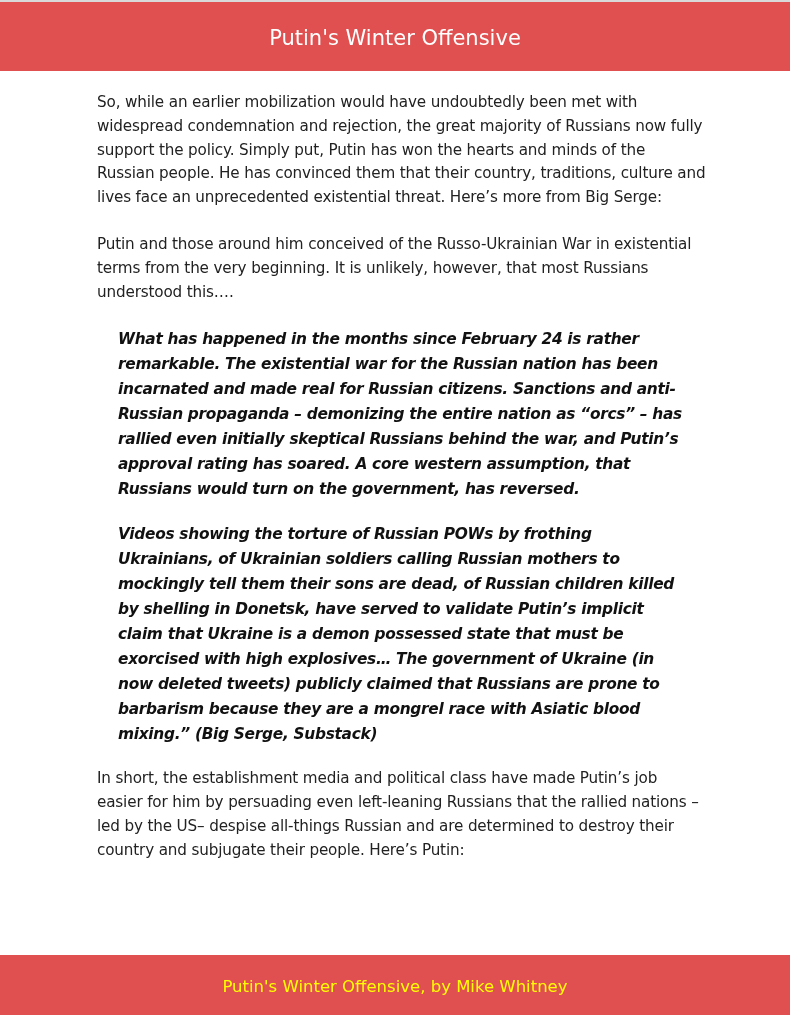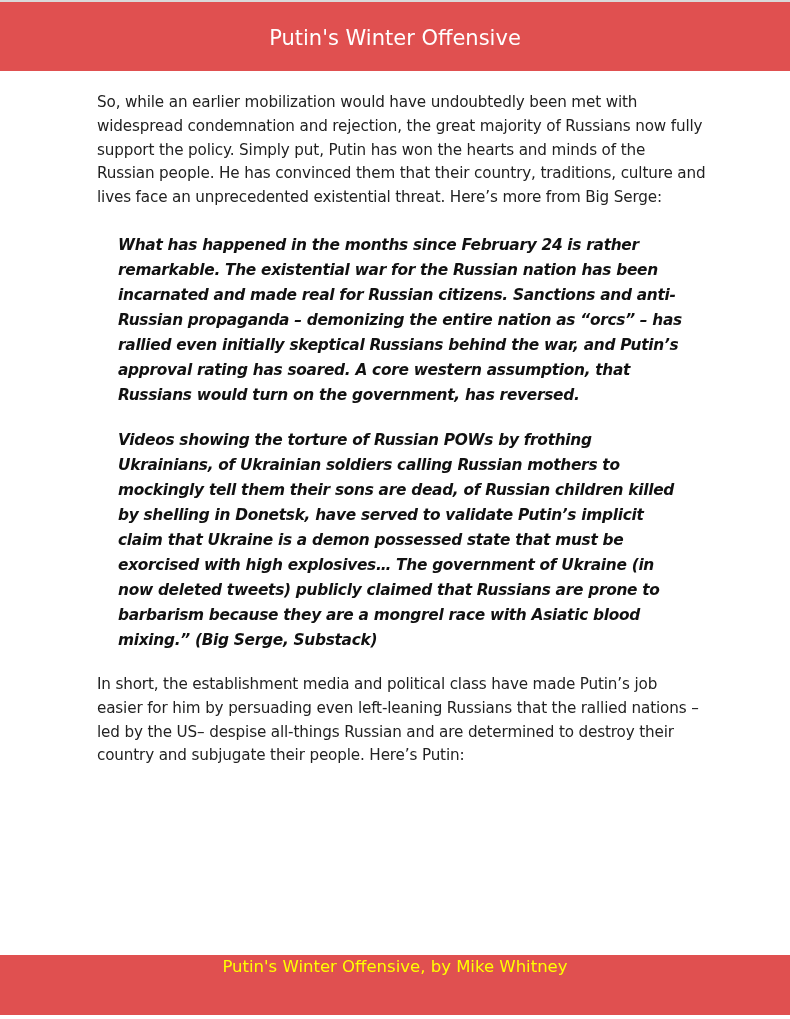--- a/index.html
+++ b/index.html
@@ -68,21 +68,21 @@
     }
     .after-quote {
       margin-top: 16px;
     }
     .footer {
       position: absolute;
       left: 0; top: 955px;
       width: 790px; height: 60px;
       background: #e05050;
       display: flex;
-      align-items: flex-start;
+      align-items: center;
       justify-content: center;
     }
     .footer-title {
       color: #ffff00;
       font-family: "DejaVu Sans", sans-serif;
       font-size: 16.5px;
       font-weight: 500;
       margin-top: 2px;
     }
   </style>
@@ -90,20 +90,21 @@
 <body>
 
 <div class="top-edge"></div>
 
 <header class="header">
   <div class="header-title">Putin's Winter Offensive</div>
 </header>
 
 <main class="content">
   <p class="para">So, while an earlier mobilization would have undoubtedly been met with widespread condemnation and rejection, the great majority of Russians now fully support the policy. Simply put, Putin has won the hearts and minds of the Russian people. He has convinced them that their country, traditions, culture and lives face an unprecedented existential threat. Here’s more from Big Serge:</p>
+  <p class="para">Putin and those around him conceived of the Russo-Ukrainian War in existential terms from the very beginning. It is unlikely, however, that most Russians understood this….</p>
 
   <blockquote class="quote">
     <p class="quote-para">What has happened in the months since February 24 is rather remarkable. The existential war for the Russian nation has been incarnated and made real for Russian citizens. Sanctions and anti-Russian propaganda – demonizing the entire nation as “orcs” – has rallied even initially skeptical Russians behind the war, and Putin’s approval rating has soared. A core western assumption, that Russians would turn on the government, has reversed.</p>
     <p class="quote-para">Videos showing the torture of Russian POWs by frothing Ukrainians, of Ukrainian soldiers calling Russian mothers to mockingly tell them their sons are dead, of Russian children killed by shelling in Donetsk, have served to validate Putin’s implicit claim that Ukraine is a demon possessed state that must be exorcised with high explosives… The government of Ukraine (in now deleted tweets) publicly claimed that Russians are prone to barbarism because they are a mongrel race with Asiatic blood mixing.” (Big Serge, Substack)</p>
   </blockquote>
 
   <p class="para after-quote">In short, the establishment media and political class have made Putin’s job easier for him by persuading even left-leaning Russians that the rallied nations –led by the US– despise all-things Russian and are determined to destroy their country and subjugate their people. Here’s Putin:</p>
 </main>
 
 <footer class="footer">

